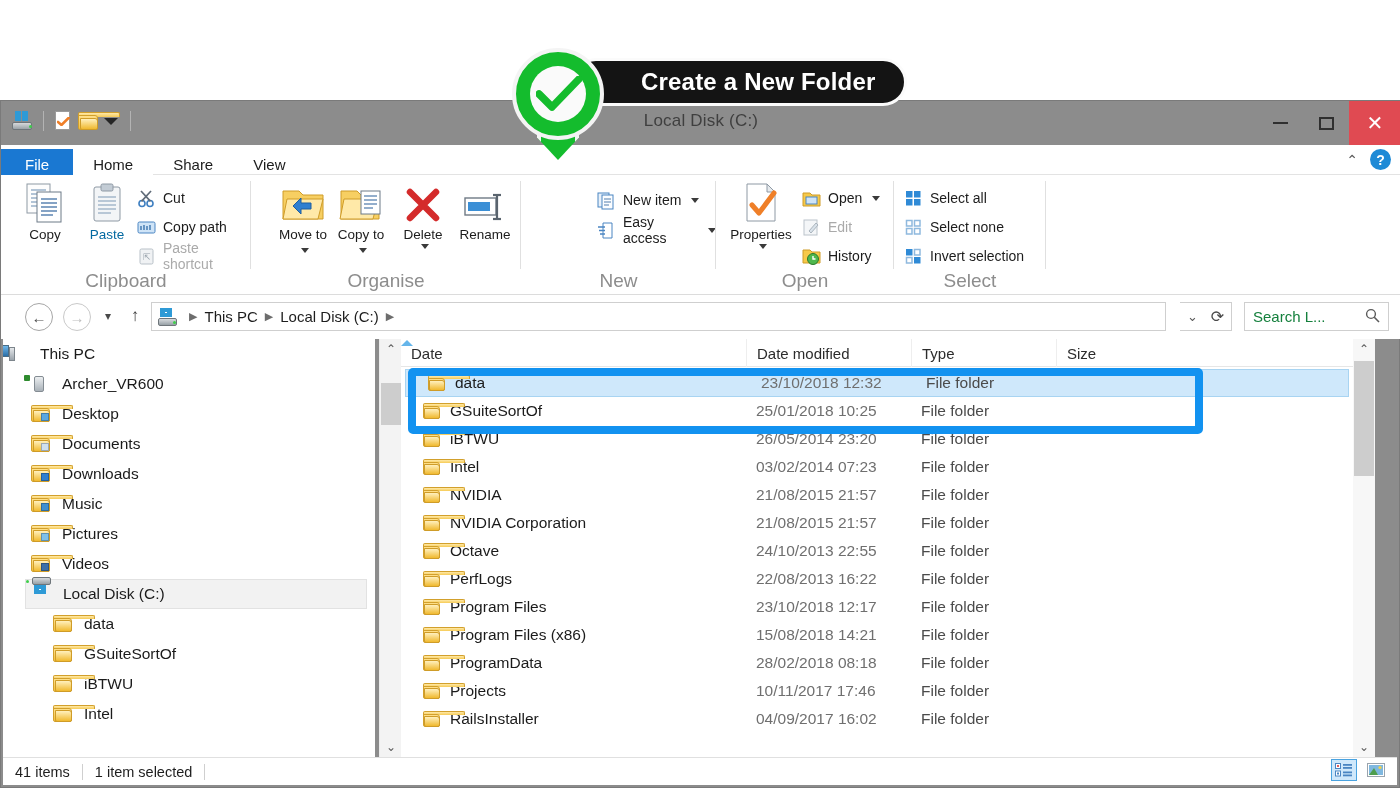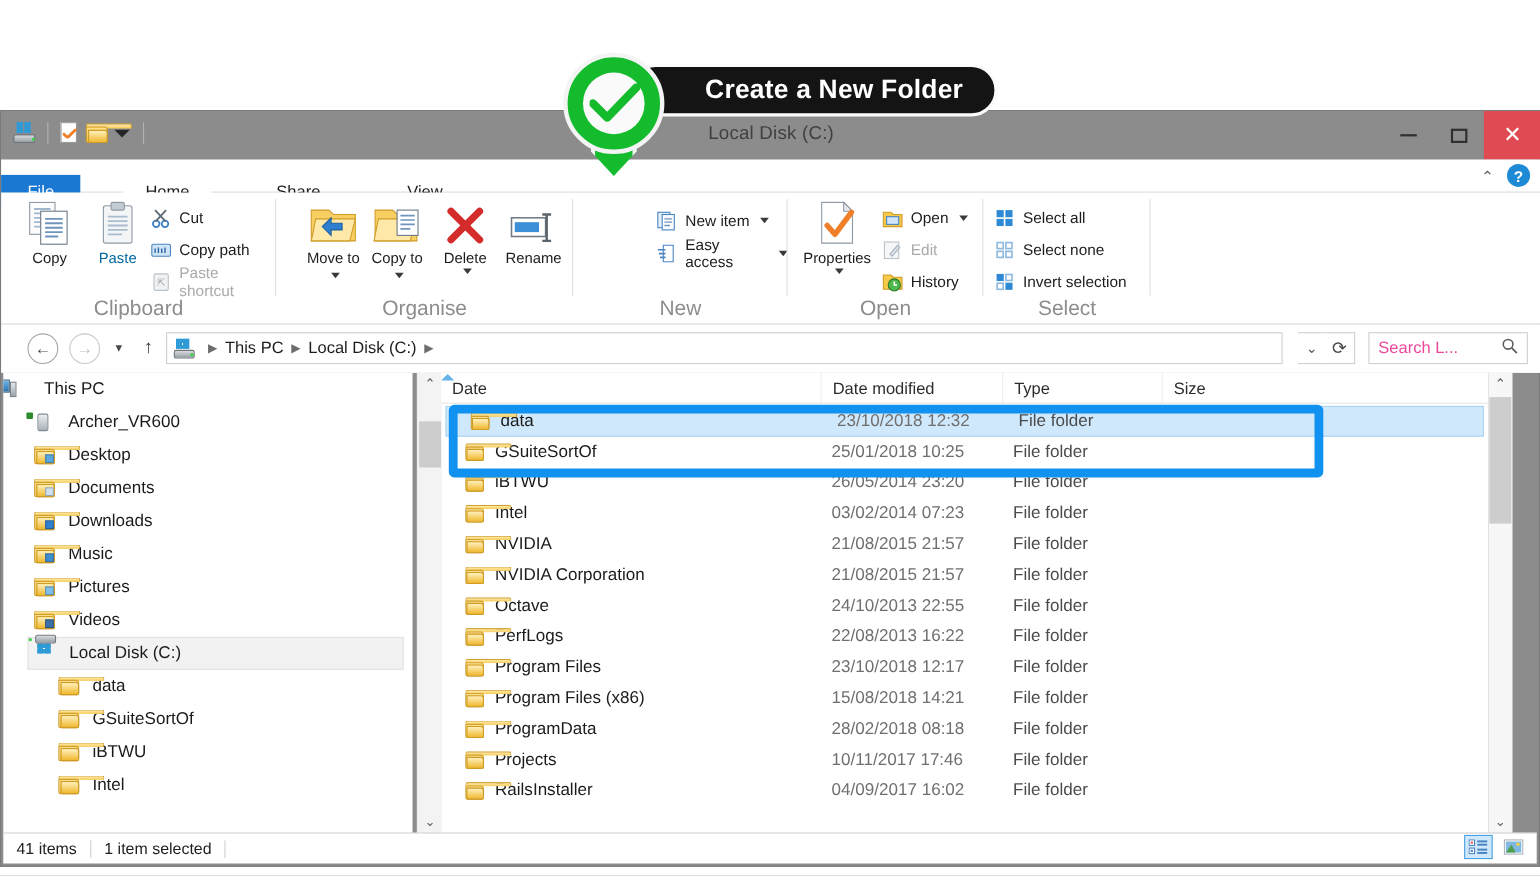--- a/index.html
+++ b/index.html
@@ -59,21 +59,21 @@
   #btn-close{ right:0;  width:52px; background:#e04a52; }
   .gl-min { width:15px; height:2px; background:#2f2f2f; }
   .gl-max { width:15px; height:13px; border:2px solid #2f2f2f; }
   .gl-close { color:#fff; font-size:20px; line-height:1; font-weight:400; }
 
   
   #tabstrip {
     position:absolute; left:0; top:44px; width:1400px; height:30px;
     background:#ffffff; border-bottom:1px solid #e3e3e3;
   }
-  #tabstrip .strip-left { position:absolute; left:0; top:14px; display:flex; height:30px;gap:39px; }
+  #tabstrip .strip-left { position:absolute; left:0; top:4px; display:flex; height:30px; }
   .tab { height:30px; padding:0 20px; display:flex; align-items:center;
          font-size:15px; color:#1c1c1c; cursor:default; }
   .tab.file { background:#1a78d2; color:#fff; padding:0 24px; }
   .tab.active { background:#fff; }
   #ribbon-right { position:absolute; right:10px; top:4px; display:flex; align-items:center; gap:12px; }
   .chev-up { font-size:14px; color:#5a5a5a; }
   .help-icon { width:21px;height:21px;border-radius:50%;background:#1e8ad6;color:#fff;
      font-size:14px; font-weight:bold; display:flex;align-items:center;justify-content:center; }
 
   
@@ -102,21 +102,21 @@
   .navbtn.dis { border-color:#c9c9c9; color:#bdbdbd; }
   #addrfield { position:absolute; left:150px; top:7px; right:235px; height:29px;
      border:1px solid #cfcfcf; background:#fff; display:flex; align-items:center; padding-left:6px; font-size:15px; color:#1d1d1d; }
   .crumb-sep { color:#6d6d6d; margin:0 7px; font-size:11px; }
   #addr-drop { position:absolute; right:195px; top:7px; width:26px;height:29px;border:1px solid #cfcfcf; border-left:none;
      display:flex;align-items:center;justify-content:center;color:#5a5a5a;font-size:13px; background:#fff;}
   #addr-refresh { position:absolute; right:169px; top:7px; width:28px;height:29px;border:1px solid #cfcfcf;border-left:none;
      display:flex;align-items:center;justify-content:center;color:#4a4a4a;font-size:16px; background:#fff;}
   #searchbox { position:absolute; right:12px; top:7px; width:145px; height:29px;
      border:1px solid #cfcfcf; background:#fff; display:flex;align-items:center; justify-content:space-between; padding:0 8px;
-     font-size:15px; color:#ec4899; }
+     font-size:15px; color:#15803d; }
 
   
   #navpane { position:absolute; left:2px; top:238px; width:372px; bottom:30px; background:#fff; overflow:hidden; }
   .navitem { height:30px; display:flex; align-items:center; font-size:15.5px; color:#1b1b1b; padding-left:6px; }
   .navitem.sel { background:#f2f2f2; border:1px solid #e2e2e2; }
   .navicon { width:22px;height:19px; margin-right:9px; position:relative; flex:none; }
   .pcicon { position:relative; width:21px;height:18px; }
   .pcicon .mon { position:absolute; right:0; top:0; width:16px;height:12px;background:linear-gradient(#6fb7ea,#2b6fa8); border:1px solid #4a6d86; }
   .pcicon .tow { position:absolute; left:0; top:2px; width:6px;height:14px;background:linear-gradient(#e4e7ea,#9aa3ab); border:1px solid #7d858c; }
   .routericon { position:relative; width:20px;height:18px; }

